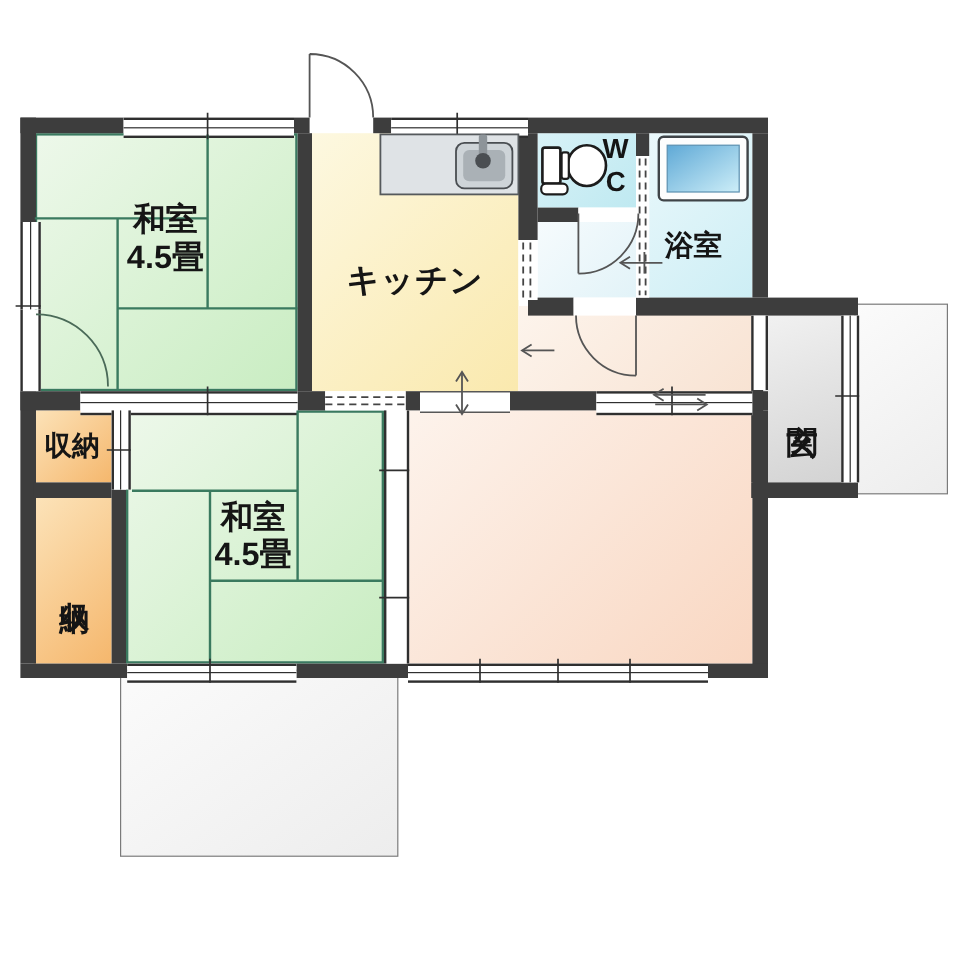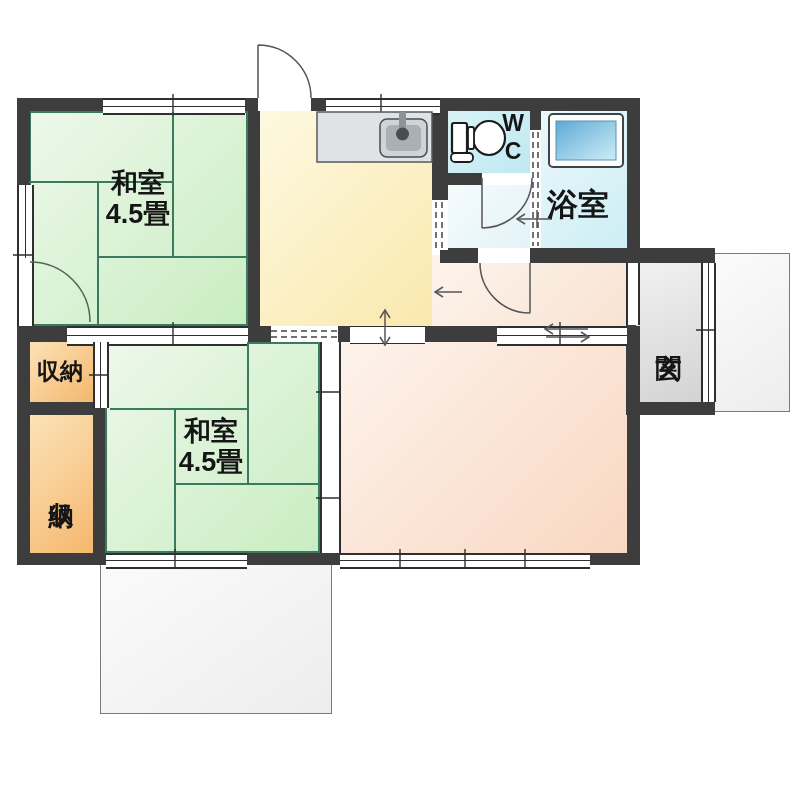--- a/index.html
+++ b/index.html
@@ -166,25 +166,26 @@
       <rect x="452" y="123" width="15" height="30" rx="2" fill="#ffffff" stroke="#1c1c1c" stroke-width="2.2"></rect>
       <rect x="468" y="127" width="6" height="22" rx="2" fill="#ffffff" stroke="#1c1c1c" stroke-width="1.8"></rect>
       <rect x="451" y="153" width="22" height="9" rx="4" fill="#ffffff" stroke="#1c1c1c" stroke-width="1.8"></rect>
     </g>
   </svg>
 
   <div class="label" style="left:138px;top:199px;font-size:27px;">
     <div>和室</div>
     <div>4.5畳</div>
   </div>
+  <div class="label" style="left:346px;top:234px;font-size:27px;letter-spacing:1px;">キッチン</div>
   <div class="label" style="left:513px;top:138px;font-size:23px;line-height:1.2;">
     <div>W</div>
     <div>C</div>
   </div>
-  <div class="label" style="left:578px;top:205px;font-size:31px;">浴室</div>
+  <div class="label" style="left:578px;top:205px;font-size:24px;">浴室</div>
   <div class="label vtext" style="left:668px;top:336px;font-size:26px;">玄関</div>
   <div class="label" style="left:60px;top:371px;font-size:23px;">収納</div>
   <div class="label vtext" style="left:61px;top:484px;font-size:25px;">収納</div>
   <div class="label" style="left:211px;top:447px;font-size:27px;">
     <div>和室</div>
     <div>4.5畳</div>
   </div>
 
 </div>
 

